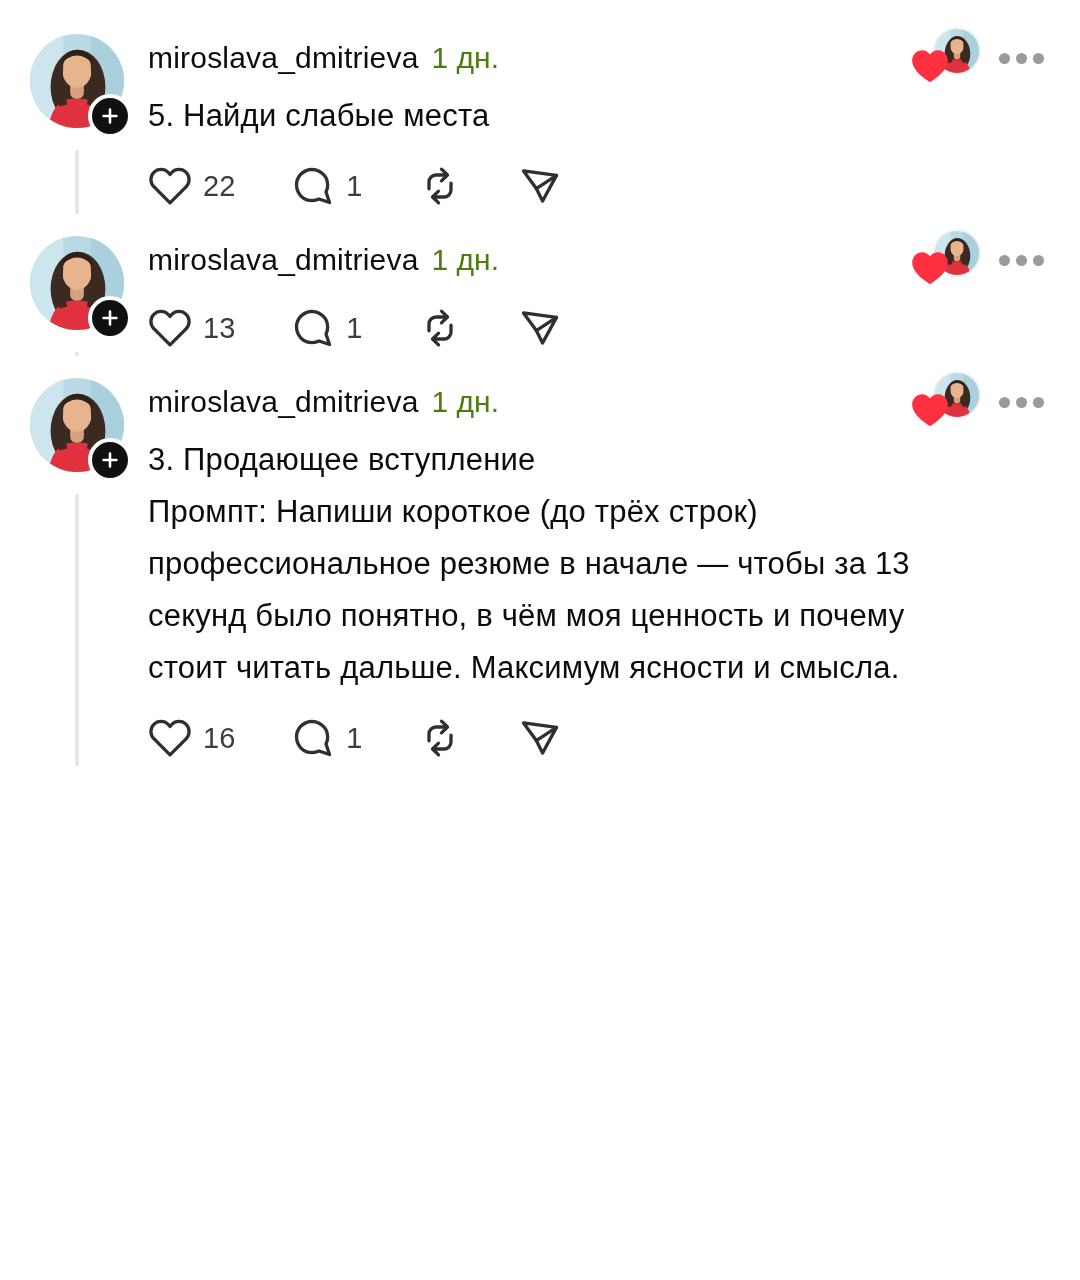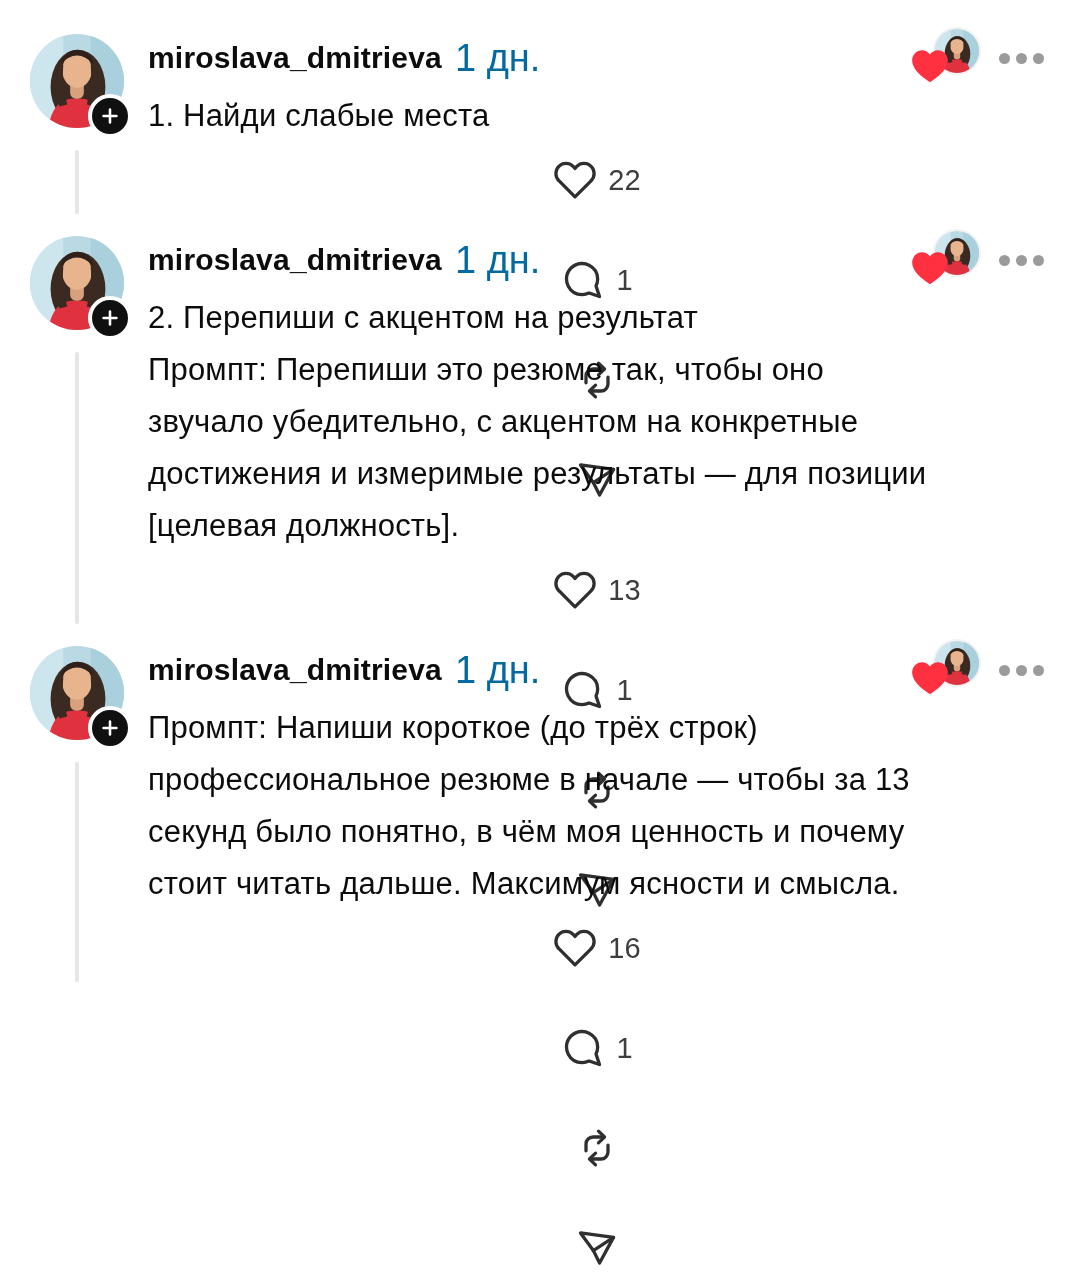--- a/index.html
+++ b/index.html
@@ -17,40 +17,40 @@
   .plus-badge {
     position: absolute; right: -8px; bottom: -10px;
     width: 44px; height: 44px; border-radius: 50%;
     background: #101010; border: 4px solid #ffffff;
     display: flex; align-items: center; justify-content: center; padding: 0;
   }
   .plus-badge svg { width: 22px; height: 22px; }
   .thread-line { width: 4px; flex: 1; background: #e6e6e6; border-radius: 2px; margin-top: 22px; }
   .content-col { flex: 1; margin-left: 24px; min-width: 0; }
   .post-header { display: flex; align-items: center; height: 48px; }
-  .username { font-weight: 700; font-size: 30px; color: #0c0c0c; letter-spacing: 0.2px; }
-  .timestamp { margin-left: 13px; font-size: 38px; color: #0369a1; }
+  .username { font-weight: 400; font-size: 30px; color: #0c0c0c; letter-spacing: 0.2px; }
+  .timestamp { margin-left: 13px; font-size: 30px; color: #4d7c0f; }
   .header-right { margin-left: auto; display: flex; align-items: center; }
   .like-cluster { position: relative; width: 72px; height: 50px; }
   .mini-avatar {
     position: absolute; right: 0; top: -6px; width: 48px; height: 48px;
     border-radius: 50%; border: 2px solid #f2f2f2; background: #fff;
   }
   .red-heart { position: absolute; left: 0; bottom: -4px; width: 42px; height: 42px; z-index: 2; }
   .more-btn {
     margin-left: 16px; display: flex; align-items: center; gap: 6px;
     background: none; border: none; padding: 6px 2px;
   }
   .dot { width: 11px; height: 11px; border-radius: 50%; background: #9b9b9b; }
   .post-text { margin-top: 8px; }
   .post-title, .post-body {
     margin: 0; font-size: 31px; line-height: 52px; color: #0c0c0c;
     white-space: pre-line; letter-spacing: 0.2px;
   }
-  .actions { display: flex; align-items: center; gap: 56px; margin-top: 16px; height: 56px; flex-direction: column; }
+  .actions { display: flex; align-items: center; gap: 56px; margin-top: 16px; height: 56px; }
   .action {
     display: flex; align-items: center; gap: 11px;
     background: none; border: none; padding: 0;
     color: #3d3d3d; font-size: 29px; font-family: inherit;
   }
   .action .aicon { width: 44px; height: 44px; display: block; }
   .count { line-height: 1; }
   .hidden-defs { position: absolute; width: 0; height: 0; overflow: hidden; }
 </style>
 </head>
@@ -127,21 +127,21 @@
               </svg>
           </div>
           <button class="more-btn">
             <span class="dot"></span>
             <span class="dot"></span>
             <span class="dot"></span>
           </button>
         </div>
       </header>
       <div class="post-text">
-        <p class="post-title">1. Найди слабые места</p>
+        <p class="post-title">5. Найди слабые места</p>
       </div>
       <div class="actions">
         <button class="action">
           <svg class="aicon">
               <use href="#sym-heart-outline"></use>
             </svg>
           <span class="count">22</span>
         </button>
         <button class="action">
           <svg class="aicon">
@@ -190,27 +190,20 @@
                 <use href="#sym-red-heart"></use>
               </svg>
           </div>
           <button class="more-btn">
             <span class="dot"></span>
             <span class="dot"></span>
             <span class="dot"></span>
           </button>
         </div>
       </header>
-      <div class="post-text">
-        <p class="post-title">2. Перепиши с акцентом на результат</p>
-        <p class="post-body">Промпт: Перепиши это резюме так, чтобы оно
-звучало убедительно, с акцентом на конкретные
-достижения и измеримые результаты — для позиции
-[целевая должность].</p>
-      </div>
       <div class="actions">
         <button class="action">
           <svg class="aicon">
               <use href="#sym-heart-outline"></use>
             </svg>
           <span class="count">13</span>
         </button>
         <button class="action">
           <svg class="aicon">
               <use href="#sym-comment"></use>
@@ -259,20 +252,21 @@
               </svg>
           </div>
           <button class="more-btn">
             <span class="dot"></span>
             <span class="dot"></span>
             <span class="dot"></span>
           </button>
         </div>
       </header>
       <div class="post-text">
+        <p class="post-title">3. Продающее вступление</p>
         <p class="post-body">Промпт: Напиши короткое (до трёх строк)
 профессиональное резюме в начале — чтобы за 13
 секунд было понятно, в чём моя ценность и почему
 стоит читать дальше. Максимум ясности и смысла.</p>
       </div>
       <div class="actions">
         <button class="action">
           <svg class="aicon">
               <use href="#sym-heart-outline"></use>
             </svg>

